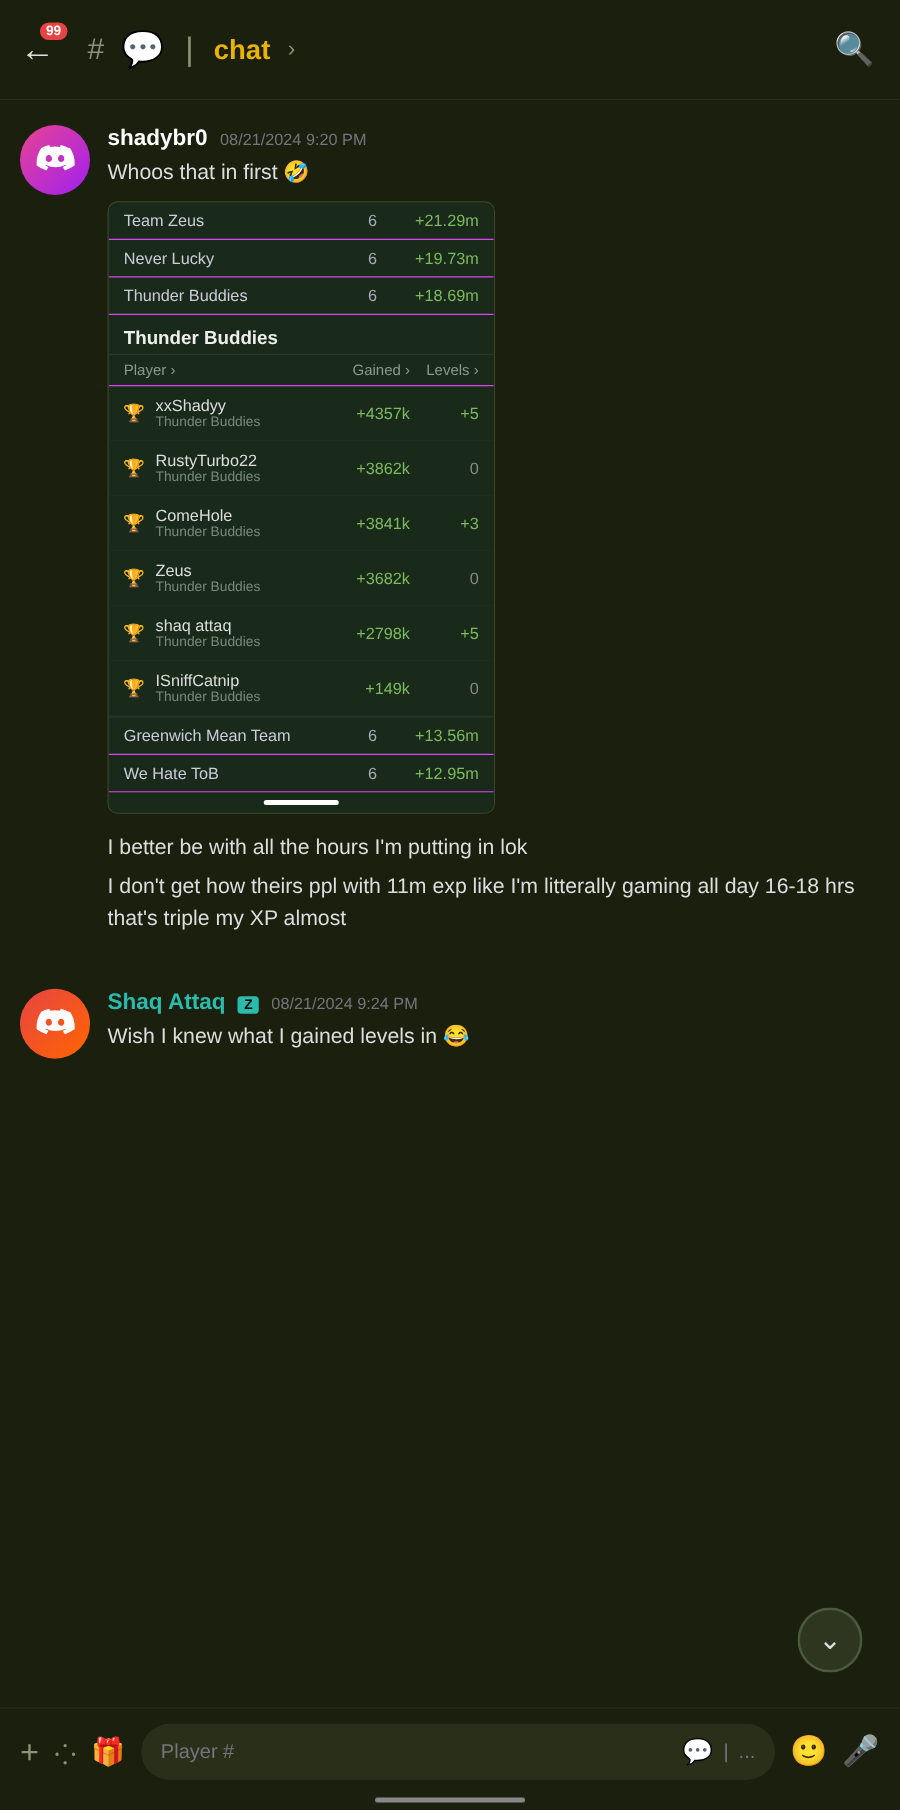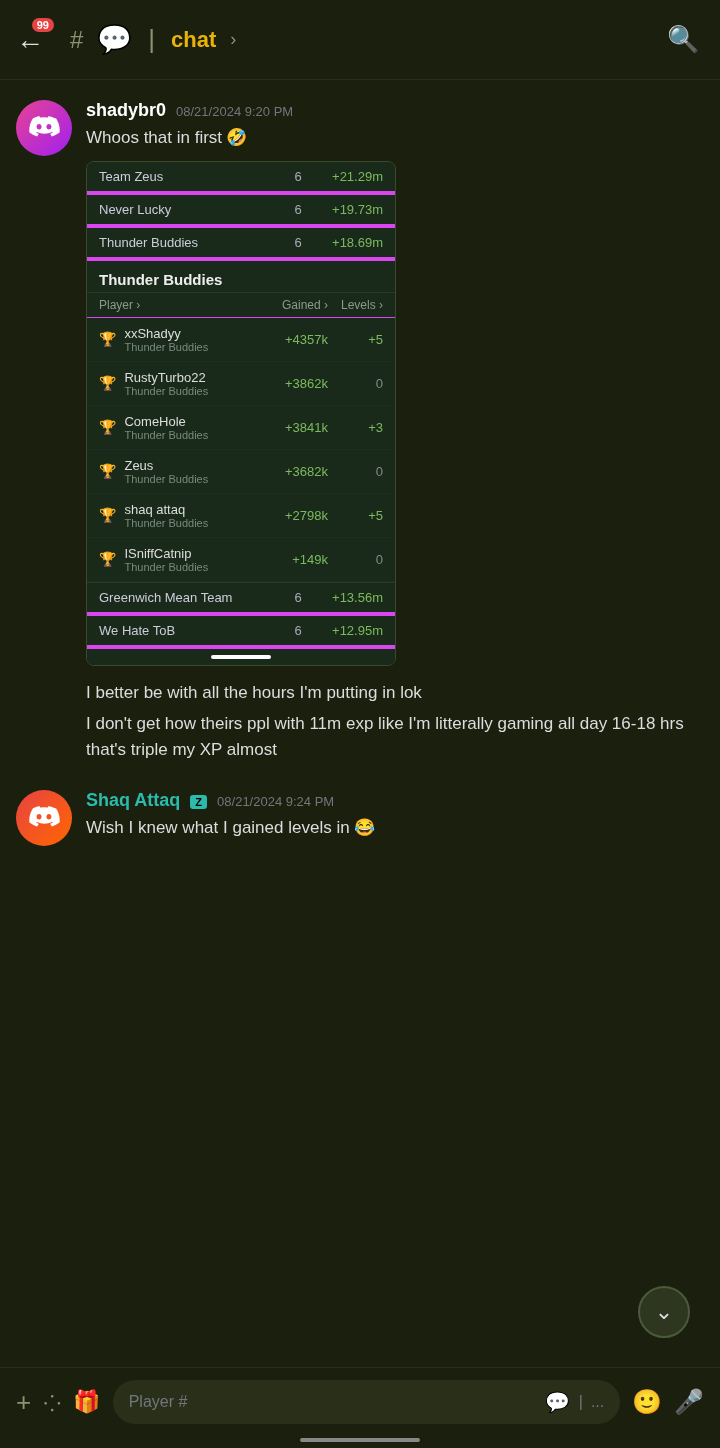--- a/index.html
+++ b/index.html
@@ -77,21 +77,21 @@
       right: 20px;
       color: #dcddde;
       font-size: 26px;
     }
 
     
     .messages-area {
       padding: 20px 16px;
       display: flex;
       flex-direction: column;
-      gap: 0;
+      gap: 16px;
     }
 
     
     .message {
       display: flex;
       gap: 14px;
       margin-bottom: 8px;
     }
     .avatar {
       width: 56px;
@@ -175,21 +175,21 @@
     .ss-content {
       background: #1a2a1a;
     }
     .ss-table-section {
       padding: 0;
     }
     .ss-team-row {
       display: flex;
       justify-content: space-between;
       padding: 7px 12px;
-      border-bottom: 4px solid #d946ef;
+      border-bottom: 1px solid #d946ef;
       font-size: 13px;
       color: #ccd;
     }
     .ss-team-name { flex: 1; color: #ccd; }
     .ss-team-num { width: 30px; text-align: center; color: #aab; }
     .ss-team-xp { width: 70px; text-align: right; color: #7cba5e; }
 
     .ss-section-header {
       padding: 10px 12px 4px;
       font-size: 15px;

